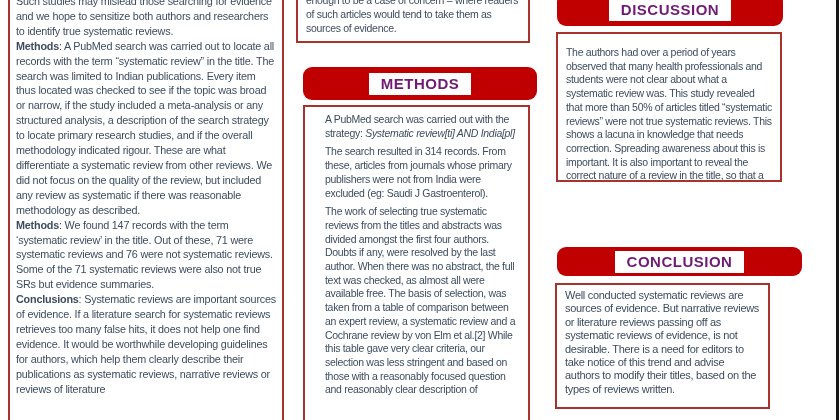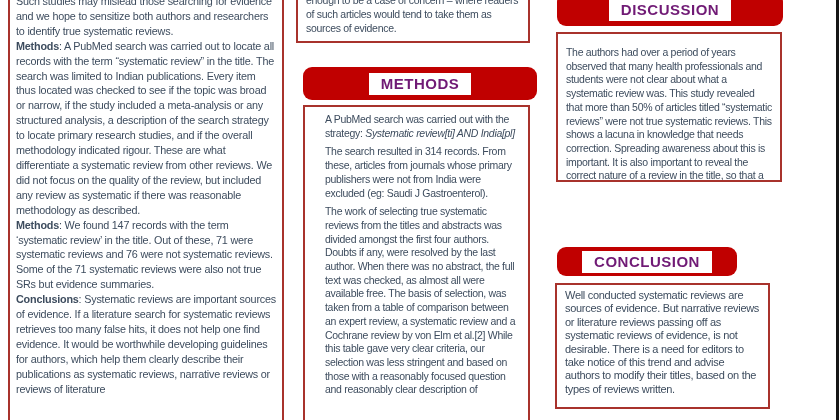--- a/index.html
+++ b/index.html
@@ -42,21 +42,21 @@
     overflow:hidden;
   }
   .methods-box p { margin:0 0 5px 12px; }
   
   .discussion-bar { left:557px; top:-7px;  width:226px; height:33px; }
   .discussion-box {
     left:556px; top:32px; width:226px; height:150px;
     padding:12px 8px; font-size:10.5px; line-height:13.7px; letter-spacing:-0.3px;
     overflow:hidden;
   }
-  .conclusion-bar { left:557px; top:247px; width:180px; height:29px; }
+  .conclusion-bar { left:557px; top:247px; width:245px; height:29px; }
   .conclusion-box {
     left:555px; top:283px; width:215px; height:126px;
     padding:4px 8px; font-size:11px; line-height:13.4px; letter-spacing:-0.3px;
     overflow:hidden;
   }
   .page-edge {
     position:absolute; left:836px; top:0; width:3px; height:420px;
     background:#161616;
   }
   i { font-style:italic; }

